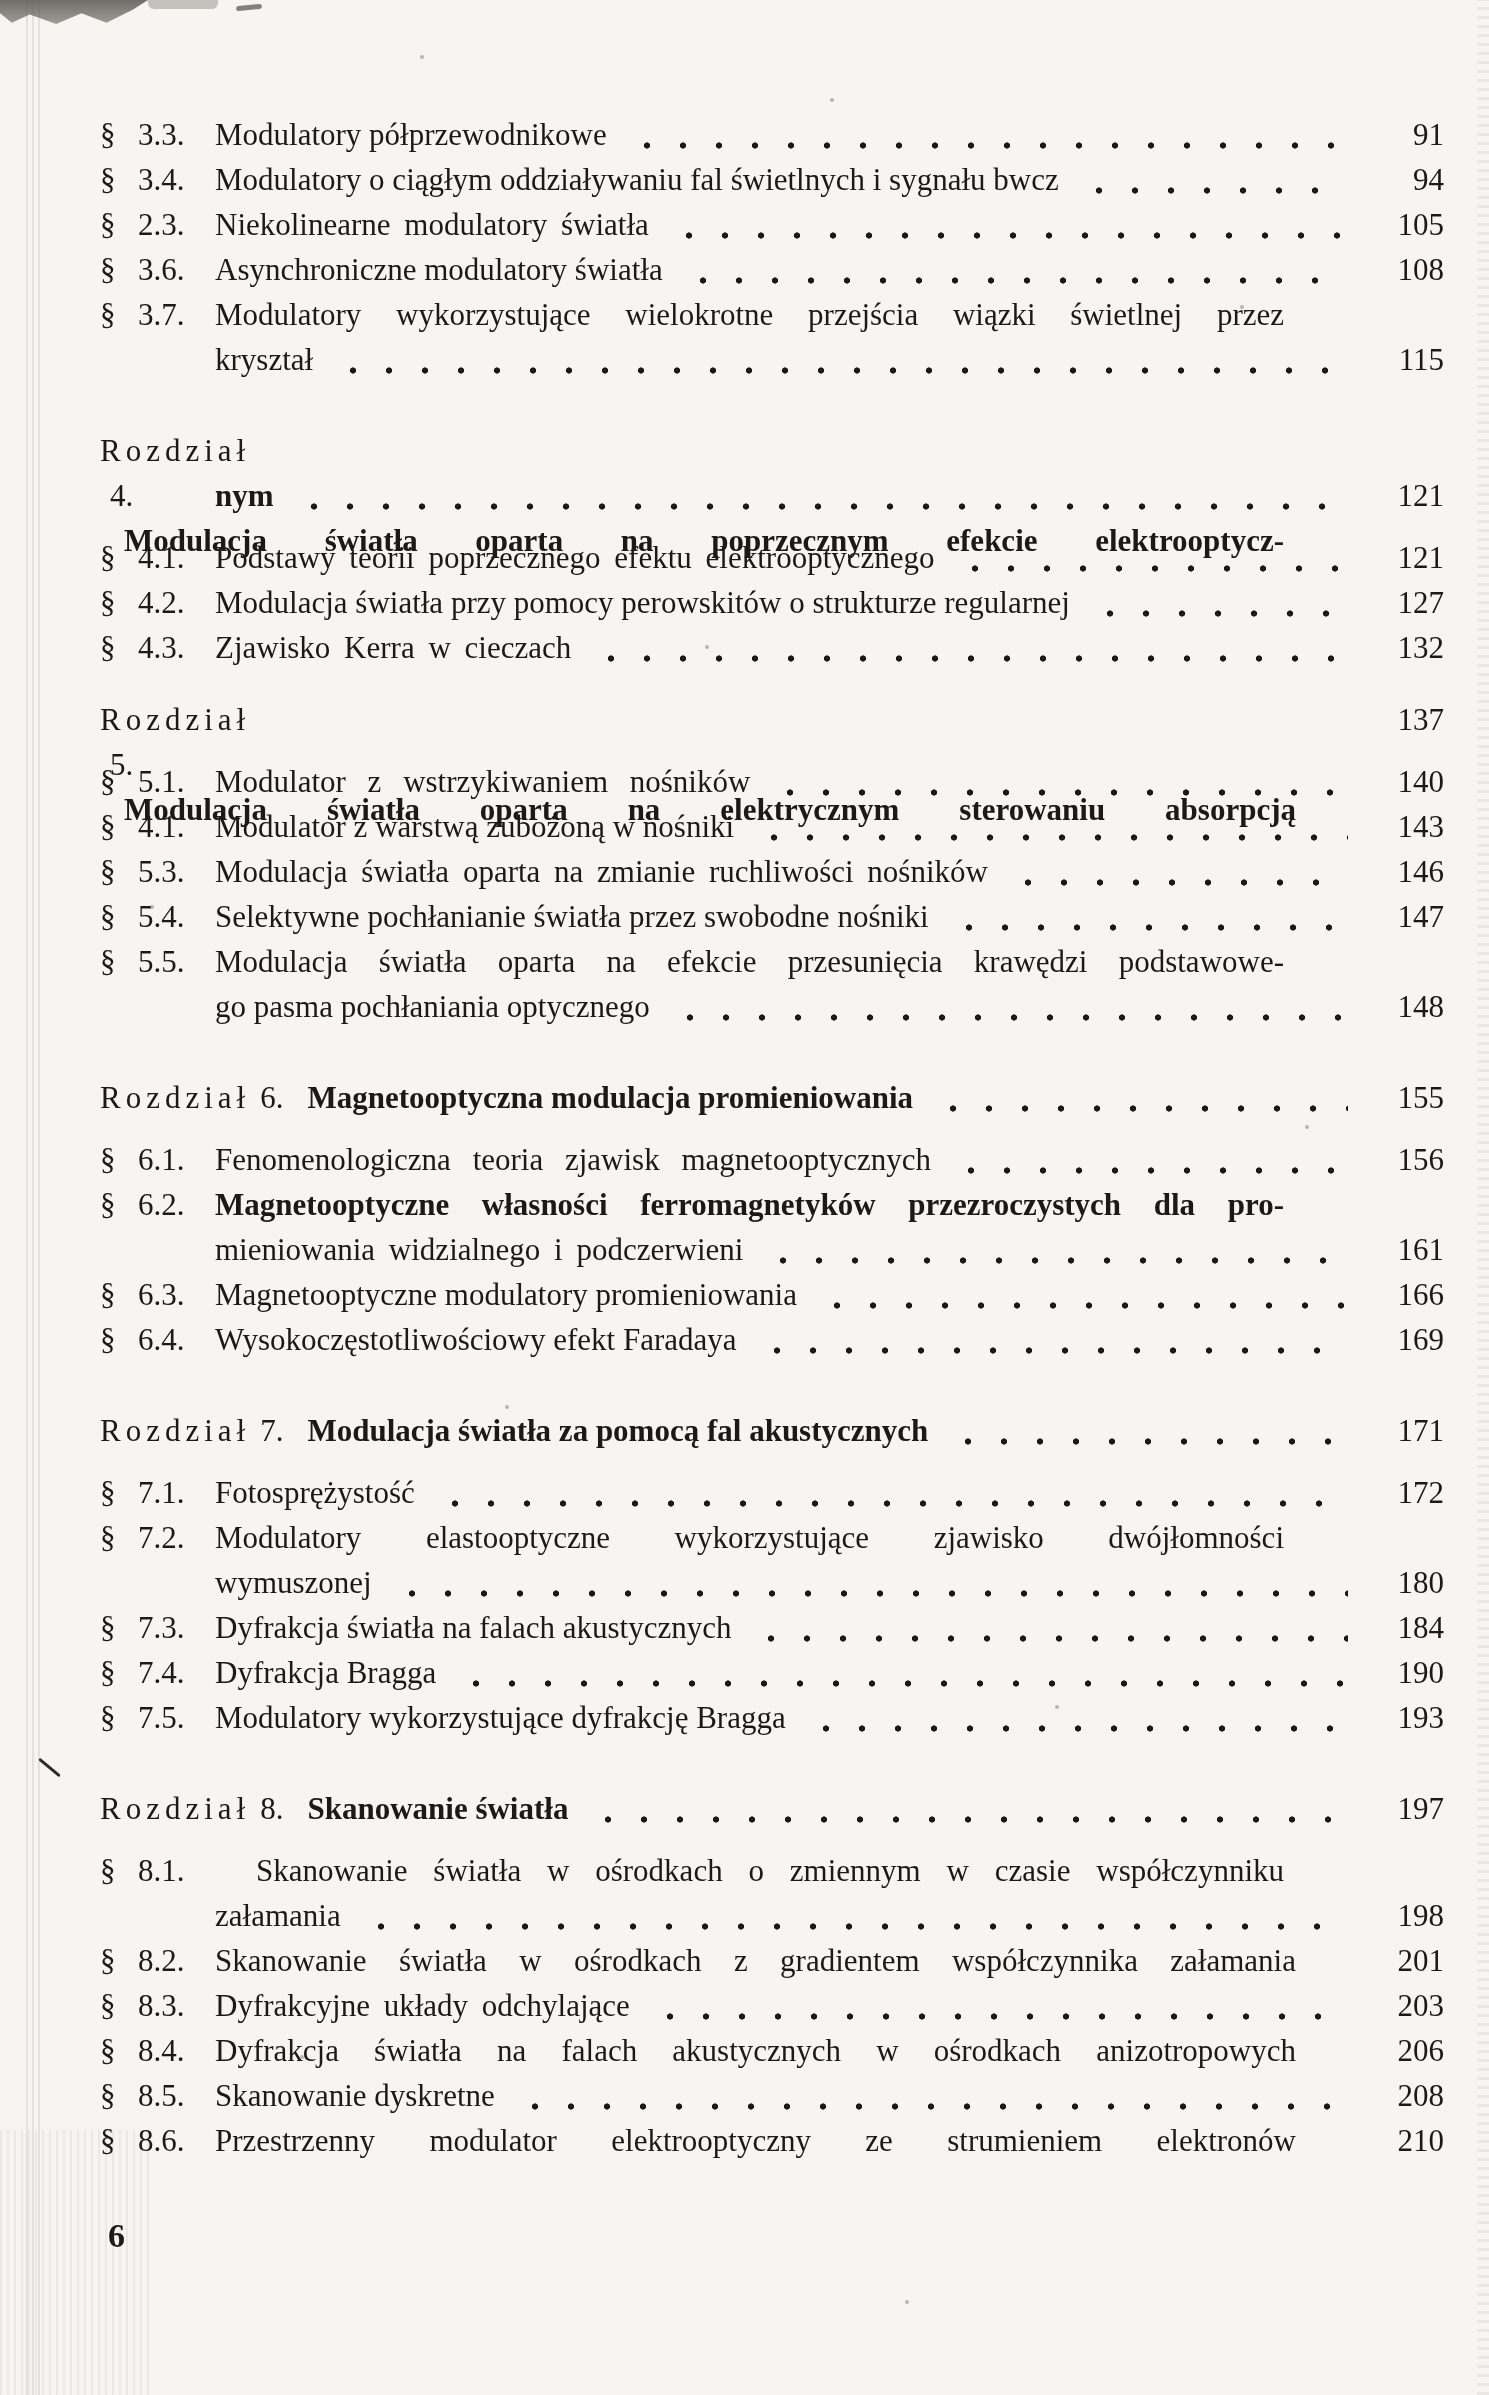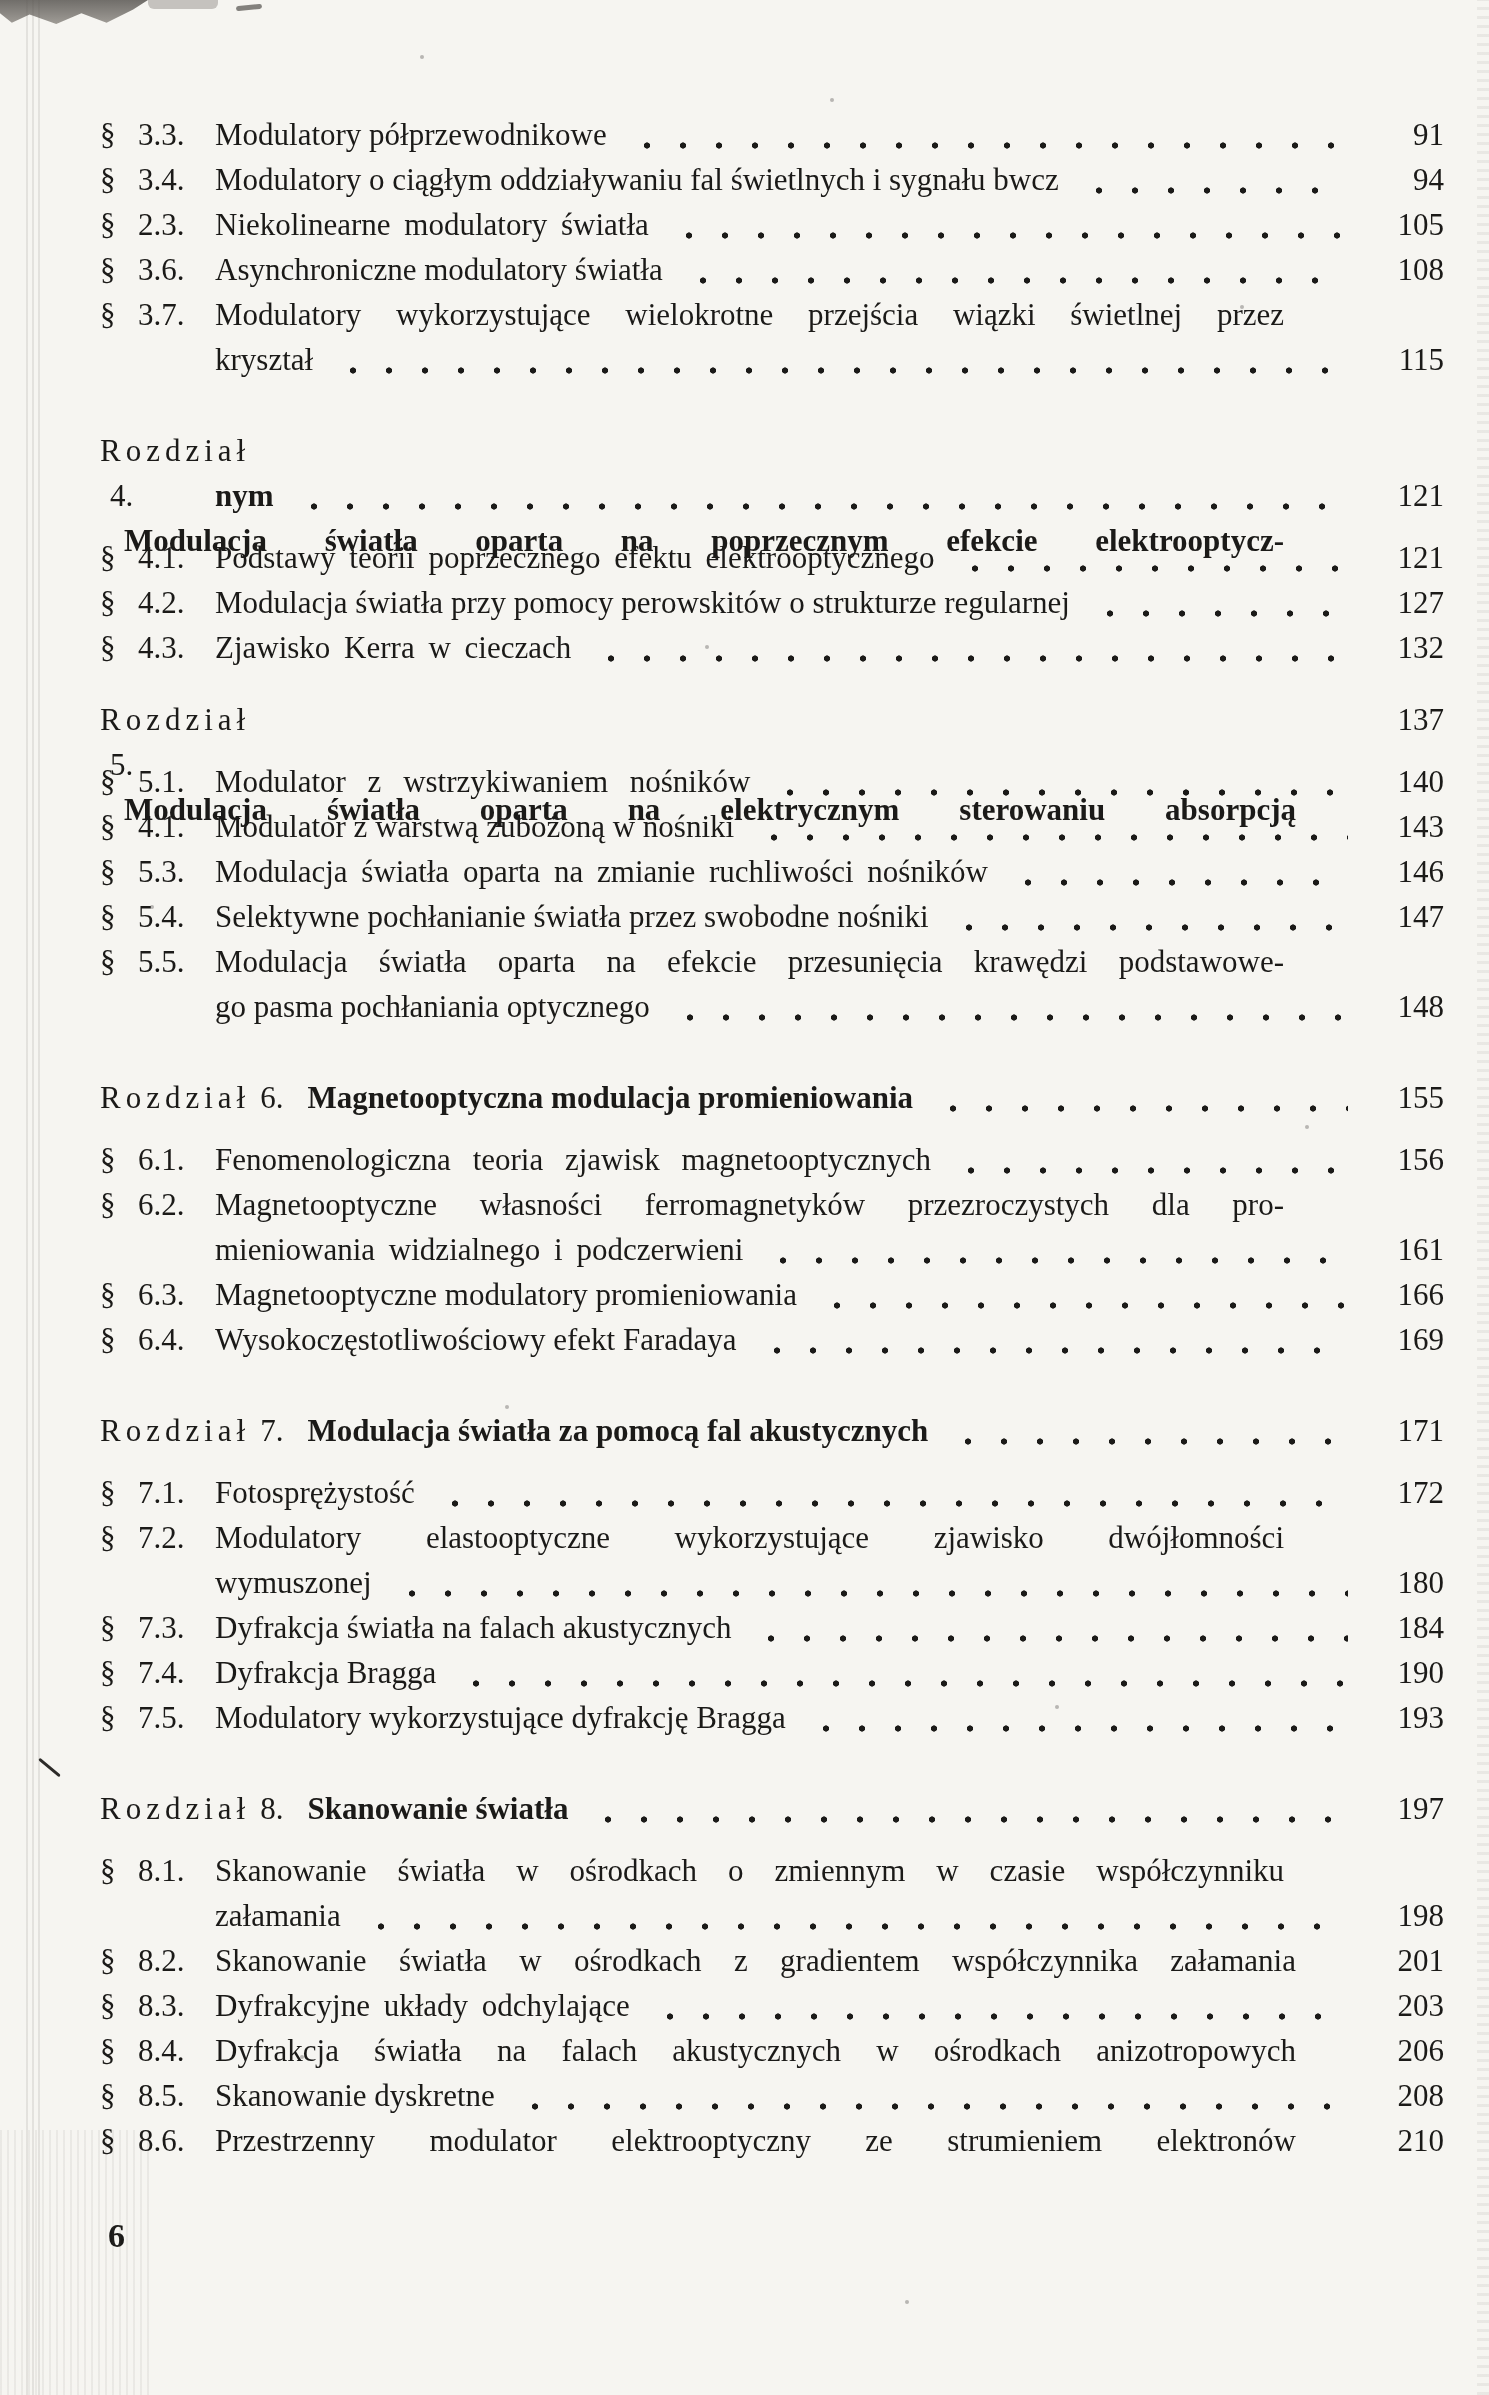--- a/index.html
+++ b/index.html
@@ -269,21 +269,21 @@
         <div class="cell-num">6.1.</div>
         <div class="cell-text">
           <div class="t ws2">Fenomenologiczna teoria zjawisk magnetooptycznych</div>
           <div class="leader"></div>
         </div>
         <div class="cell-page">156</div>
       </div>
       <div class="row">
         <div class="cell-mark">§</div>
         <div class="cell-num">6.2.</div>
-        <div class="cell-text fillmode fill-nopage" style="white-space: normal;">
+        <div class="cell-text fillmode fill-nopage" style="white-space: normal; font-weight: bold;">
           <div class="t">Magnetooptyczne własności ferromagnetyków przezroczystych dla pro-</div>
         </div>
       </div>
       <div class="row">
         <div class="cell-mark"></div>
         <div class="cell-num"></div>
         <div class="cell-text">
           <div class="t ws1">mieniowania widzialnego i podczerwieni</div>
           <div class="leader"></div>
         </div>
@@ -373,21 +373,21 @@
           <div class="ch-label">Rozdział</div>
           <div class="ch-num"> 8.</div>
           <div class="ch-title"> Skanowanie światła</div>
           <div class="leader"></div>
         </div>
         <div class="cell-page">197</div>
       </div>
       <div class="row mt-first">
         <div class="cell-mark">§</div>
         <div class="cell-num">8.1.</div>
-        <div class="cell-text fillmode fill-nopage" style="white-space: normal;">
+        <div class="cell-text fillmode fill-nopage" style="white-space: normal; margin-left: 41px;">
           <div class="t">Skanowanie światła w ośrodkach o zmiennym w czasie współczynniku</div>
         </div>
       </div>
       <div class="row">
         <div class="cell-mark"></div>
         <div class="cell-num"></div>
         <div class="cell-text">
           <div class="t">załamania</div>
           <div class="leader"></div>
         </div>

